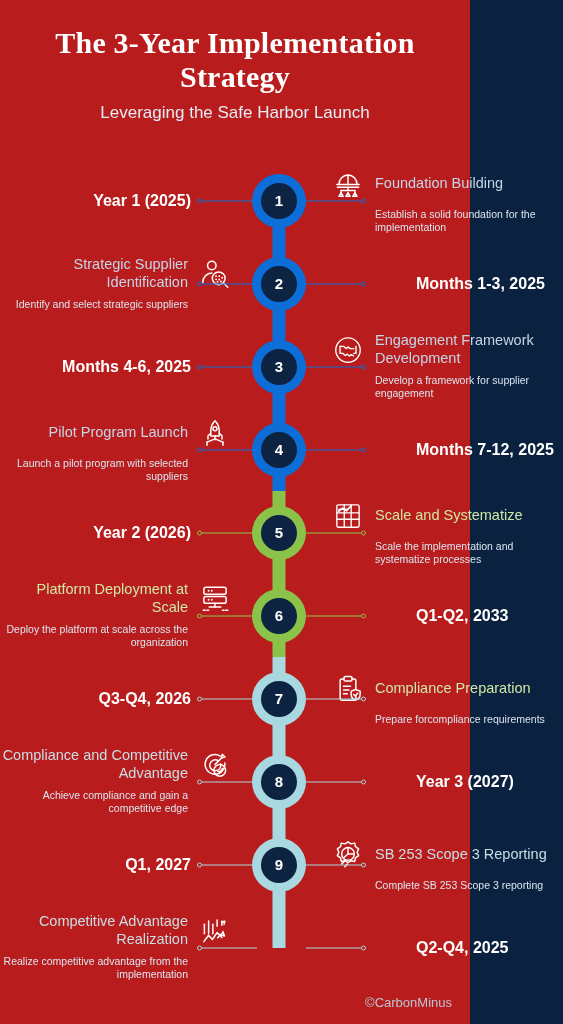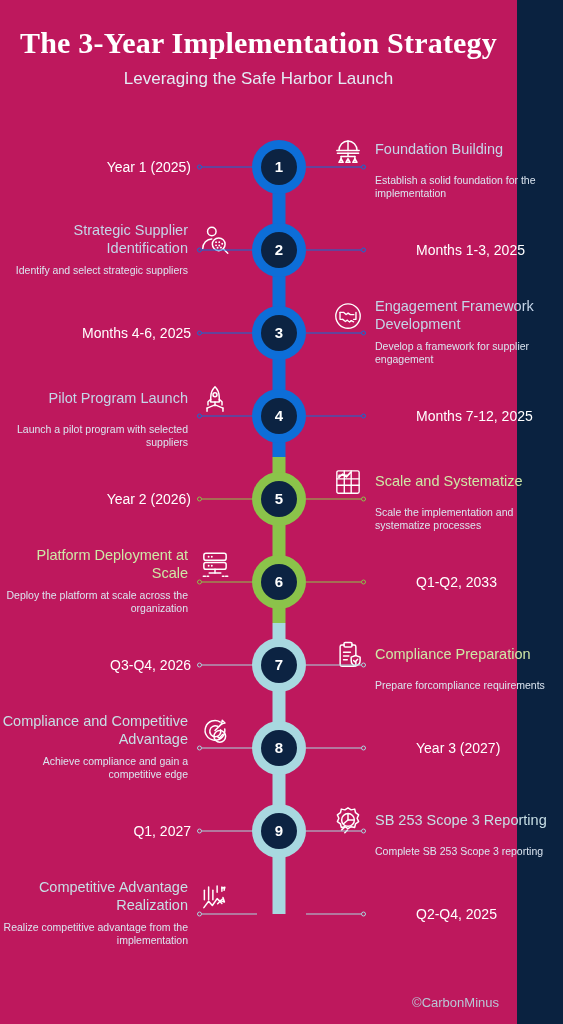--- a/index.html
+++ b/index.html
@@ -6,22 +6,22 @@
 
   html, body {
     width:563px; height:1024px;
     background:#0a2240;
     font-family:"Liberation Sans", sans-serif;
     overflow:hidden;
   }
 
   #page {
     position:relative;
-    width:517px; height:1024px;
-    background:#be185d;
+    width:470px; height:1024px;
+    background:#b91c1c;
   }
 
   
   .header { text-align:center; padding-top:26px; }
   .title {
     font-family:"Liberation Serif", serif;
     font-size:30px; font-weight:700; color:#ffffff;
     letter-spacing:.2px;
   }
   .subtitle {
@@ -84,21 +84,21 @@
     border:1px solid currentColor; background:transparent;
     flex:none;
   }
   .conn.left  { right:306px; width:60px; }
   .conn.right { left:306px;  width:60px; }
 
   
   .date {
     position:absolute;
     top:50%; transform:translateY(-50%);
-    font-size:14px; color:#ffffff; white-space:nowrap;
+    font-size:16px; color:#ffffff; white-space:nowrap;font-weight:bold;
   }
   .date.left  { right:372px; text-align:right; }
   .date.right { left:372px;  text-align:left;padding-left:44px; }
 
   
   .content {
     position:absolute;
     top:50%; transform:translateY(-50%);
     width:236px;
   }

